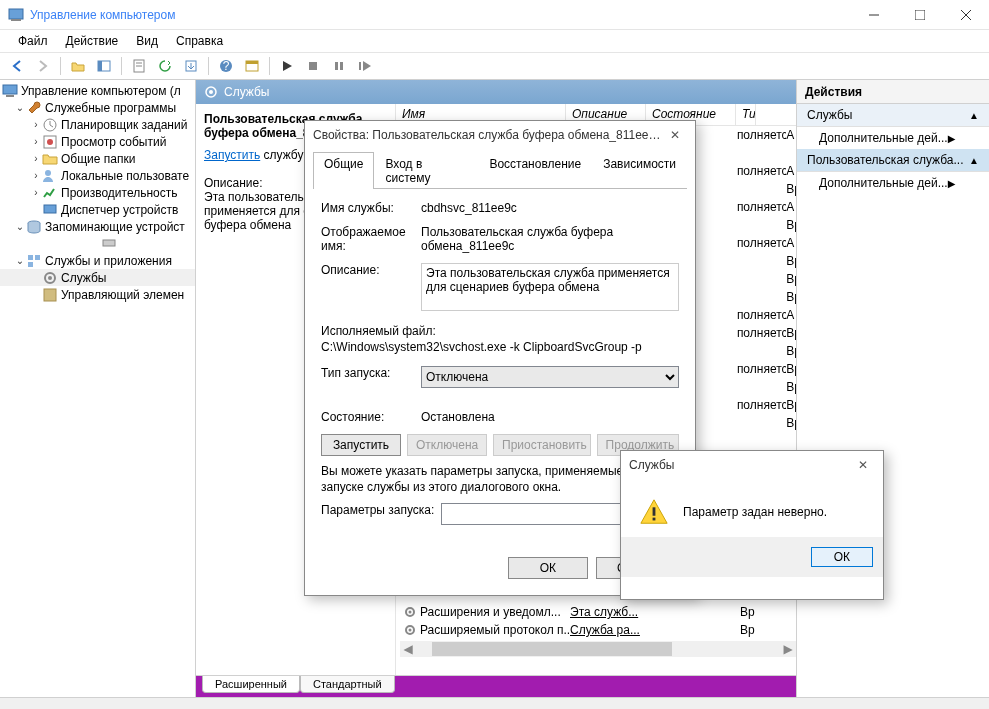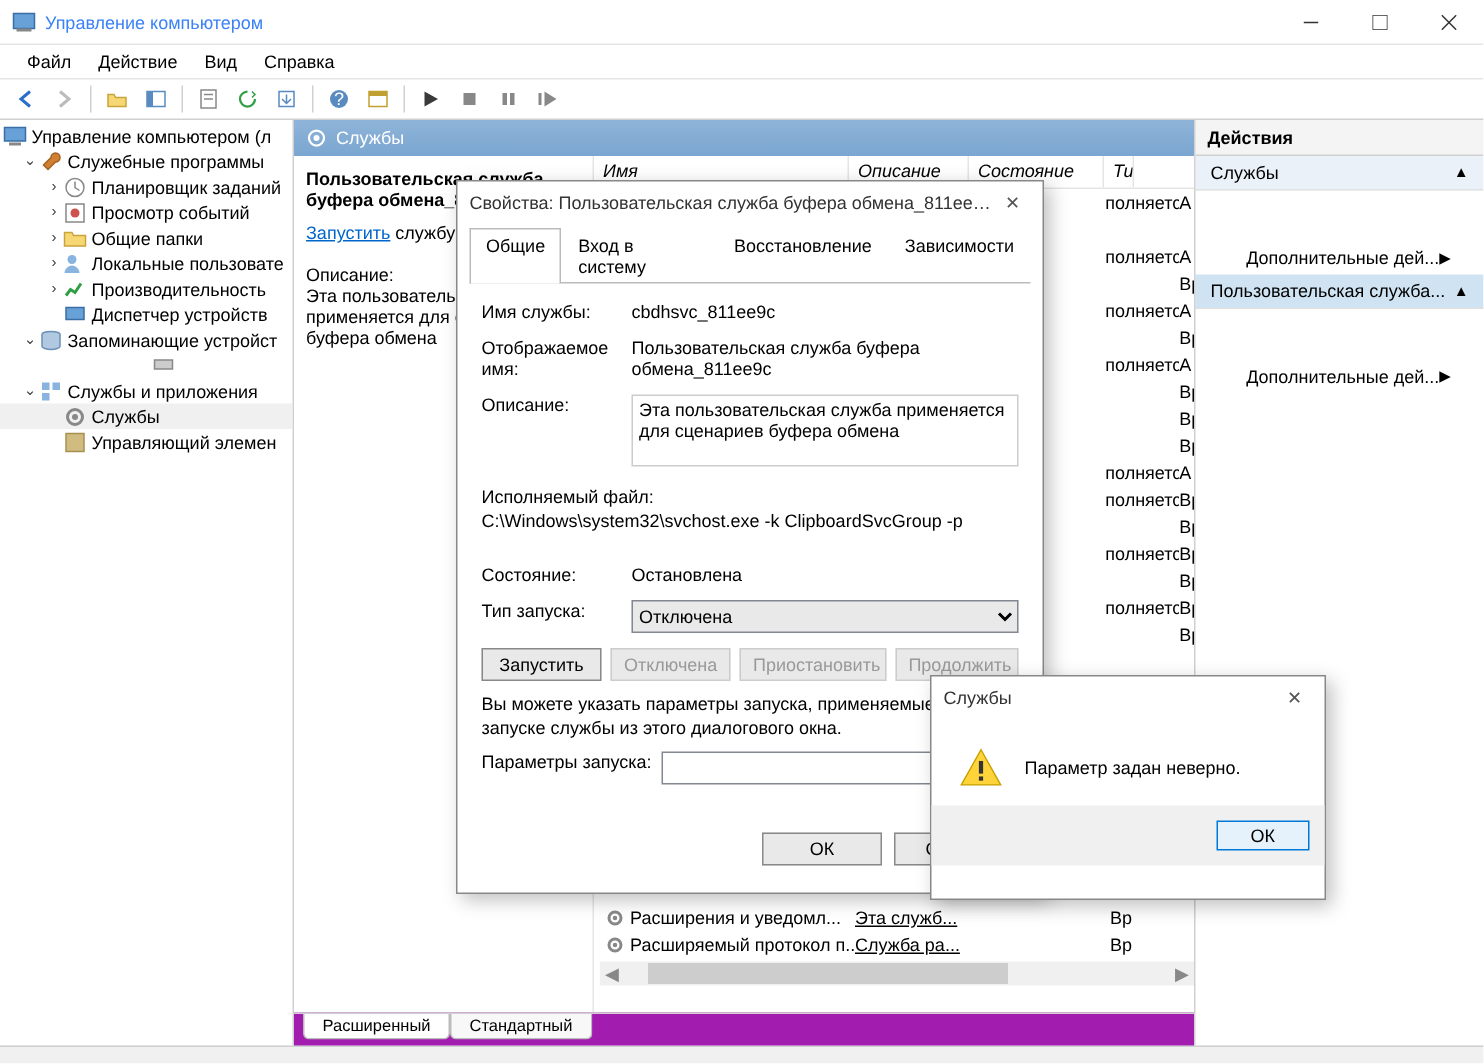--- a/index.html
+++ b/index.html
@@ -31,21 +31,21 @@
 .listhdr { display: flex; border-bottom: 1px solid #e5e5e5; height: 22px; font-style: italic; }
 .listhdr .col { border-right: 1px solid #e5e5e5; padding: 3px 6px; white-space: nowrap; overflow: hidden; }
 .gear { width: 14px; height: 14px; margin: 0 3px; flex-shrink: 0; }
 .tabs-btm { height: 22px; border-top: 1px solid #d0d0d0; display: flex; align-items: flex-start; padding-left: 6px; background: #a21caf; }
 .tabs-btm .tab { padding: 2px 12px; border: 1px solid #bbb; border-top: none; background: #f8f8f8; font-size: 11px; border-radius: 0 0 4px 4px; }
 .tabs-btm .tab.active { background: #fff; }
 .actions { width: 192px; }
 .actions .hdr { height: 24px; background: #f4f4f4; border-bottom: 1px solid #d0d0d0; display: flex; align-items: center; padding: 0 8px; font-weight: bold; }
 .actions .sec { background: #eaf1f8; padding: 4px 10px; display: flex; justify-content: space-between; align-items: center; border-bottom: 1px solid #e0e0e0; white-space: nowrap; overflow: hidden; }
 .actions .sec.selected { background: #cfe3f2; }
-.actions .row { padding: 4px 10px 4px 22px; display: flex; justify-content: center; align-items: center; margin-top: 34px; }
+.actions .row { padding: 4px 10px 4px 22px; display: flex; justify-content: flex-start; align-items: center; }
 .actions .arrow { font-size: 10px; }
 .dialog { position: absolute; background: #fff; border: 1px solid #888; box-shadow: 4px 4px 12px rgba(0,0,0,0.25); }
 .dlg-props { left: 304px; top: 120px; width: 392px; height: 476px; }
 .dlg-title { height: 28px; display: flex; align-items: center; padding: 0 8px; }
 .dlg-title .t { flex: 1; color: #333; overflow: hidden; white-space: nowrap; text-overflow: ellipsis; }
 .dlg-title .x { width: 24px; text-align: center; color: #555; cursor: pointer; }
 .dlg-tabs { display: flex; margin: 2px 8px 0 8px; border-bottom: 1px solid #bbb; }
 .dlg-tabs .tab { padding: 4px 10px; border: 1px solid transparent; border-bottom: none; cursor: default; position: relative; top: 1px; }
 .dlg-tabs .tab.active { border-color: #bbb; background: #fff; }
 .dlg-body { padding: 12px 16px; }
@@ -503,27 +503,27 @@
     <div class="dlg-row">
         <div class="lab">Отображаемое имя:</div>
         <div class="val">Пользовательская служба буфера обмена_811ee9c</div>
       </div>
     <div class="dlg-row">
         <div class="lab">Описание:</div>
         <div class="val"><textarea readonly="" style="">Эта пользовательская служба применяется для сценариев буфера обмена</textarea></div>
       </div>
     <div style="margin:6px 0 2px 0;">Исполняемый файл:</div>
     <div style="margin-bottom:12px;">C:\Windows\system32\svchost.exe -k ClipboardSvcGroup -p</div>
+    <div class="dlg-row">
+        <div class="lab">Тип запуска:</div>
+        <div class="val"><select><option>Отключена</option></select></div>
+      </div>
     <div class="dlg-row" style="margin-top:22px;">
         <div class="lab">Состояние:</div>
         <div class="val">Остановлена</div>
-      </div>
-    <div class="dlg-row">
-        <div class="lab">Тип запуска:</div>
-        <div class="val"><select><option>Отключена</option></select></div>
       </div>
     <div class="dlg-btns">
       <button>Запустить</button>
       <button disabled="">Отключена</button>
       <button disabled="">Приостановить</button>
       <button disabled="">Продолжить</button>
     </div>
     <div class="dlg-note">Вы можете указать параметры запуска, применяемые при запуске службы из этого диалогового окна.</div>
     <div class="dlg-row">
         <div class="lab" style="width:120px;">Параметры запуска:</div>

